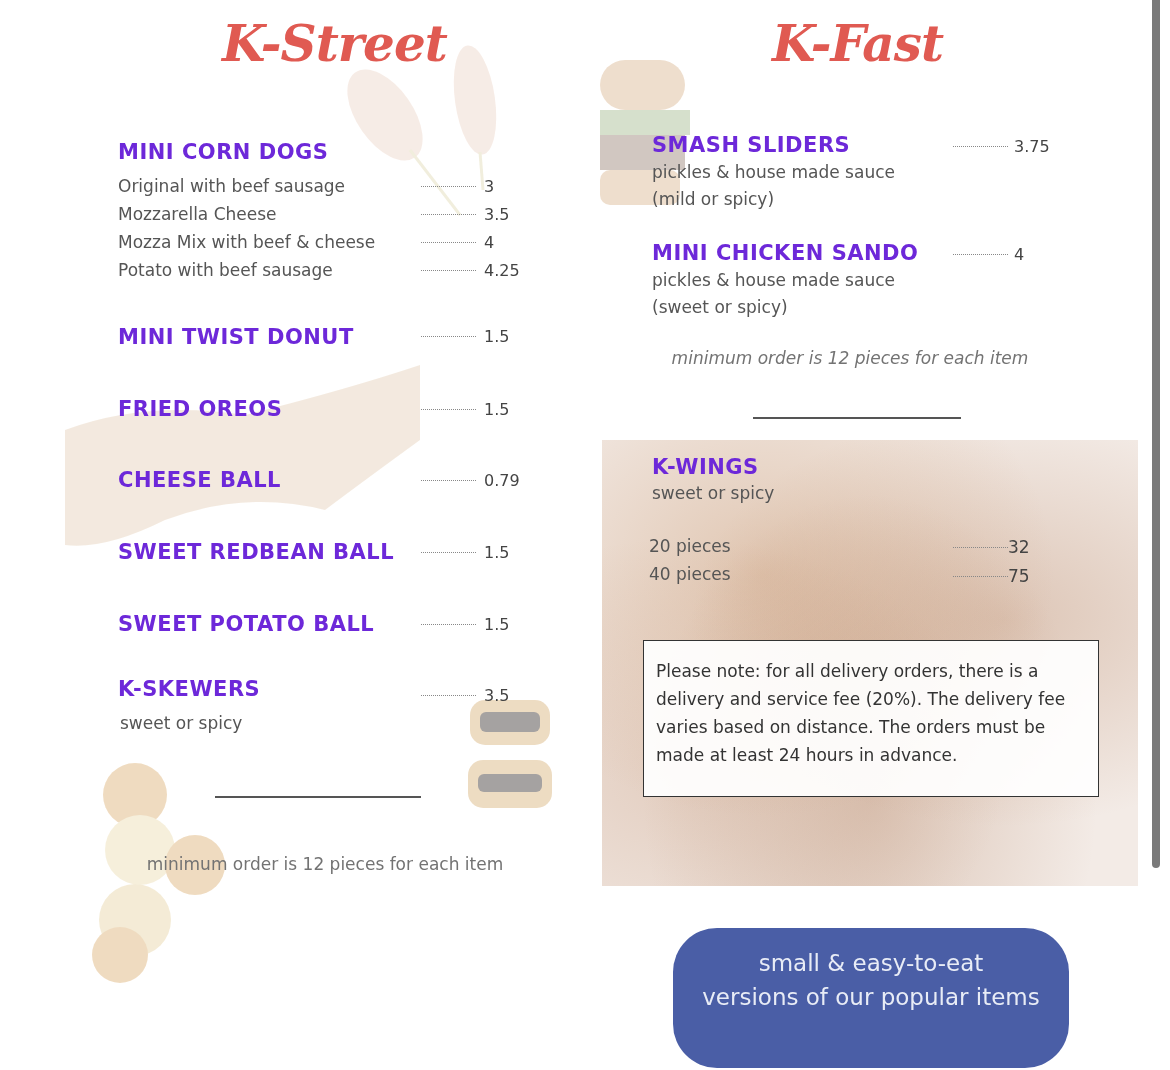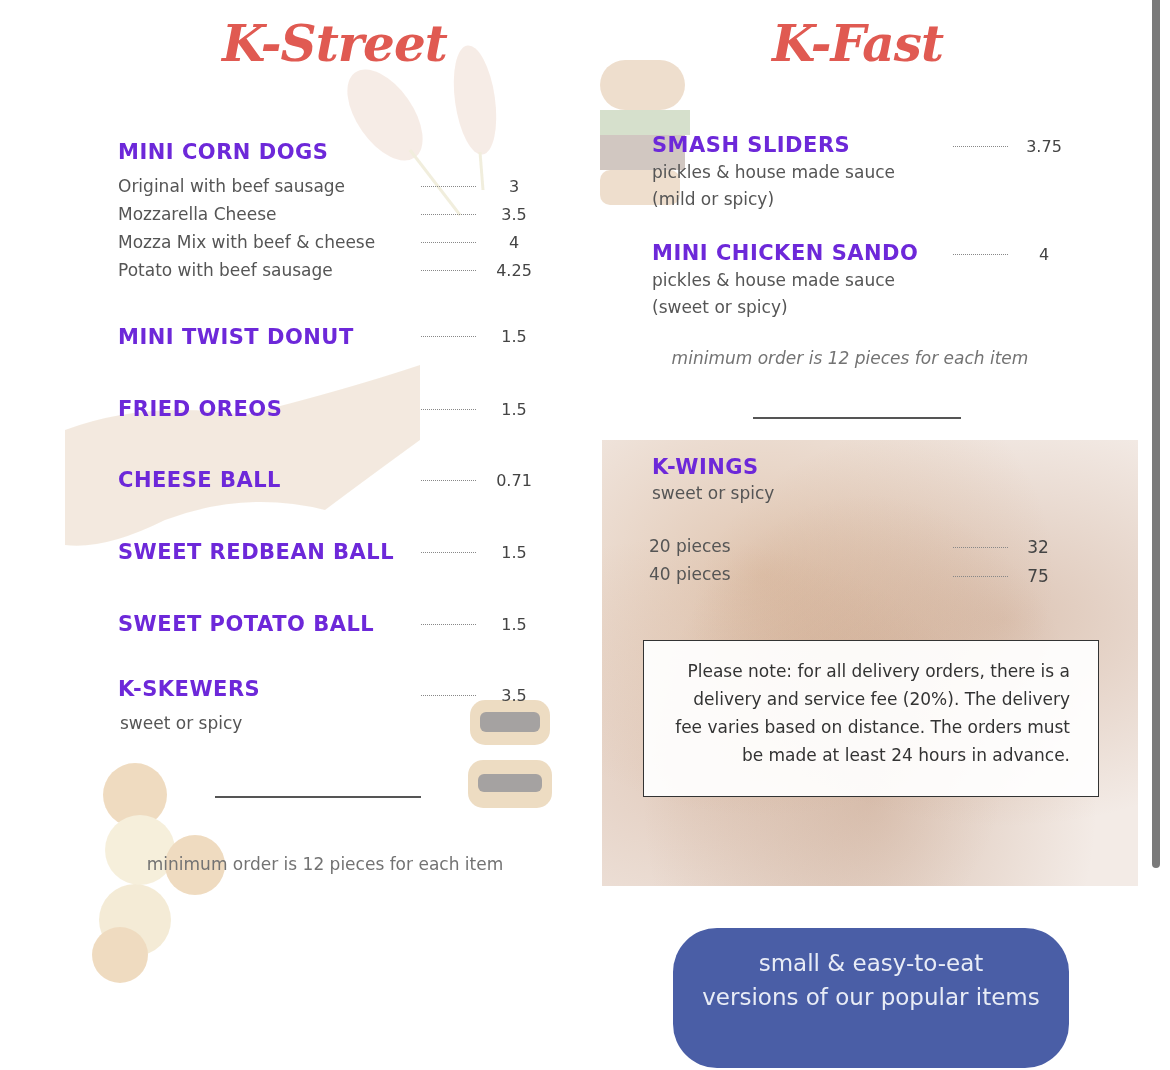--- a/index.html
+++ b/index.html
@@ -11,27 +11,27 @@
   }
   .abs { position: absolute; }
   .title {
     font-family: "DejaVu Serif", serif;
     font-weight: bold; font-style: italic;
     color: #e05a52; font-size: 50px; letter-spacing: -1px;
     white-space: nowrap;
   }
   .item-name { font-weight: bold; font-size: 21px; letter-spacing: 0.5px; color: #6d28d9; white-space: nowrap; }
   .sub { font-size: 17px; color: #555; white-space: nowrap; }
-  .price { font-size: 16px; color: #444; text-align: center; width: 60px; }
+  .price { font-size: 16px; color: #444; text-align: left; width: 60px; }
   .dots { border-top: 1px dotted #888; width: 55px; height: 0; }
   .center-text { font-size: 17px; color: #737373; text-align: center; font-style: italic; white-space: nowrap; }
   .note-box {
     border: 1.5px solid #333; background: rgba(255,255,255,0.93);
-    font-size: 17px; line-height: 28px; color: #333; text-align: right;
-    box-sizing: border-box; padding: 16px 28px;
+    font-size: 17px; line-height: 28px; color: #333; text-align: left;
+    box-sizing: border-box; padding: 16px 12px;
   }
   .pill {
     background: #4a5ea6; color: #e8ecf6; border-radius: 44px;
     font-size: 23px; line-height: 34px; text-align: center;
     box-sizing: border-box; padding-top: 18px;
   }
   .hr { border-top: 2px solid #555; height: 0; }
   
   .food { position: absolute; opacity: 0.35; }
   .wings-bg {
@@ -115,21 +115,21 @@
   <div class="abs price" style="left:484px;top:327px;">1.5</div>
 </div>
 <div>
   <div class="abs item-name" style="left:118px;top:397px;">FRIED OREOS</div>
   <div class="abs dots" style="left:421px;top:409px;"></div>
   <div class="abs price" style="left:484px;top:400px;">1.5</div>
 </div>
 <div>
   <div class="abs item-name" style="left:118px;top:468px;">CHEESE BALL</div>
   <div class="abs dots" style="left:421px;top:480px;"></div>
-  <div class="abs price" style="left:484px;top:471px;">0.71</div>
+  <div class="abs price" style="left:484px;top:471px;">0.79</div>
 </div>
 <div>
   <div class="abs item-name" style="left:118px;top:540px;">SWEET REDBEAN BALL</div>
   <div class="abs dots" style="left:421px;top:552px;"></div>
   <div class="abs price" style="left:484px;top:543px;">1.5</div>
 </div>
 <div>
   <div class="abs item-name" style="left:118px;top:612px;">SWEET POTATO BALL</div>
   <div class="abs dots" style="left:421px;top:624px;"></div>
   <div class="abs price" style="left:484px;top:615px;">1.5</div>

